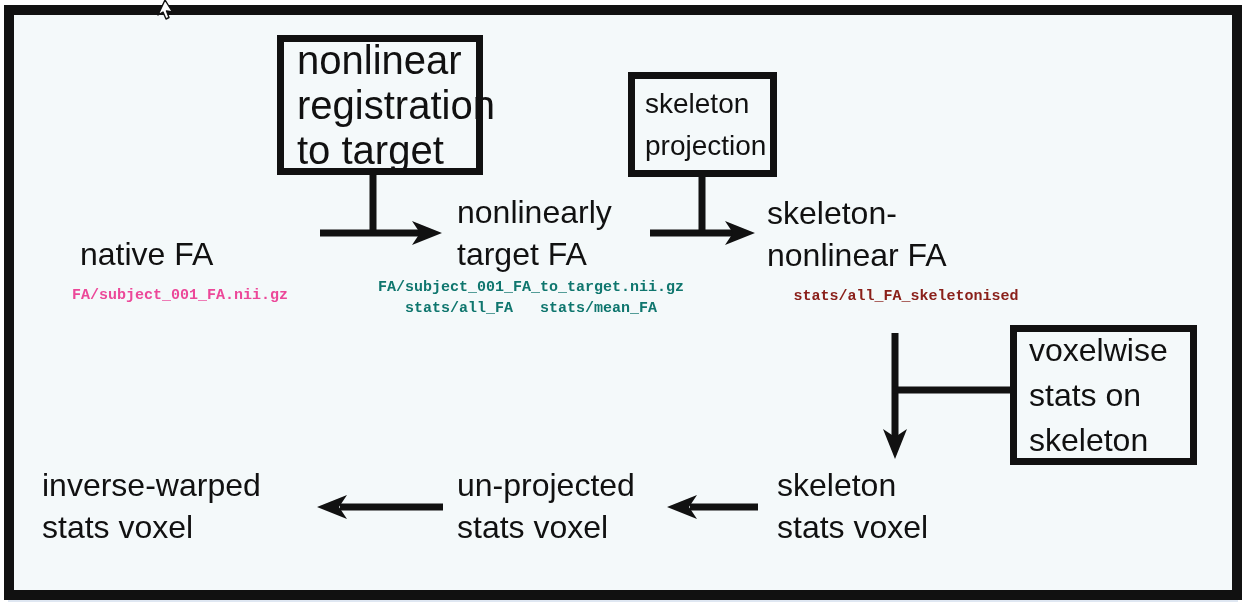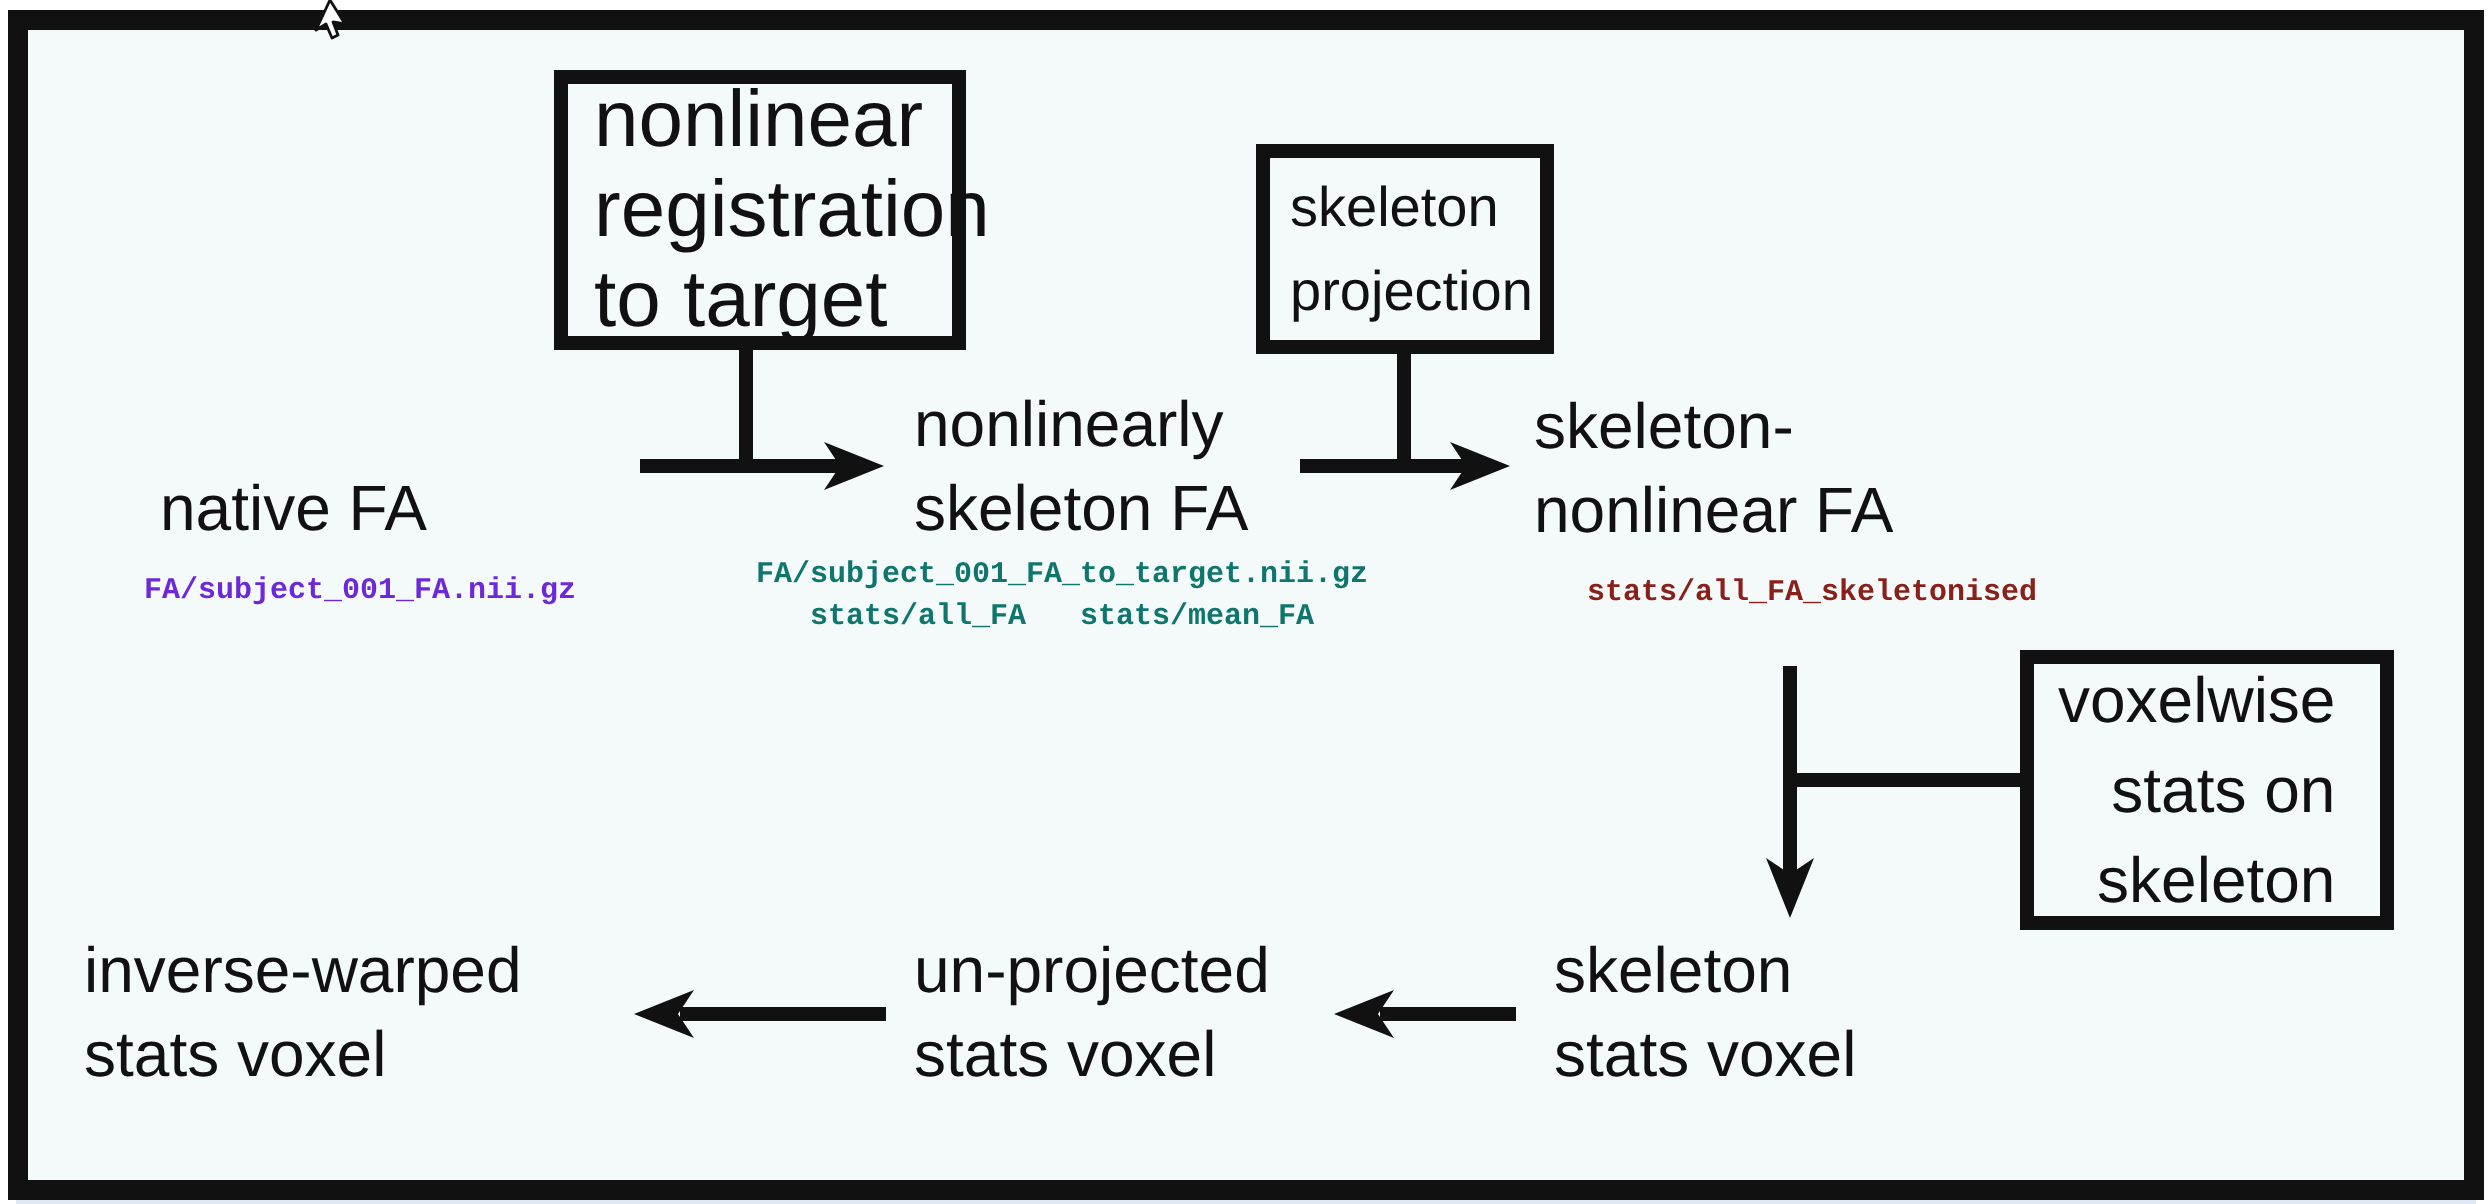--- a/index.html
+++ b/index.html
@@ -111,43 +111,43 @@
 registration
 to target</span>
   </div>
 
   <div class="pbox" style="left:628px; top:72px; width:149px; height:105px; padding-left:10px;">
     <span class="bx-label" style="font-size:28px; line-height:42px;">skeleton
 projection</span>
   </div>
 
   <div class="pbox" style="left:1010px; top:325px; width:187px; height:140px; padding-left:12px;">
-    <span class="bx-label" style="font-size:32px; line-height:45px;text-align:right;">voxelwise
+    <span class="bx-label" style="font-size:32px; line-height:45px;">voxelwise
 stats on
 skeleton</span>
   </div>
 
   <div class="stage-label" style="left:80px; top:233px;">native FA</div>
 
   <div class="stage-label" style="left:457px; top:191px;">nonlinearly
-skeleton FA</div>
+target FA</div>
 
   <div class="stage-label" style="left:767px; top:192px;">skeleton-
 nonlinear FA</div>
 
   <div class="stage-label" style="left:777px; top:464px;">skeleton
 stats voxel</div>
 
   <div class="stage-label" style="left:457px; top:464px;">un-projected
 stats voxel</div>
 
   <div class="stage-label" style="left:42px; top:464px;">inverse-warped
 stats voxel</div>
 
-  <div class="file-label" style="left:40px; top:285px; width:280px; color:#6d28d9;">FA/subject_001_FA.nii.gz</div>
+  <div class="file-label" style="left:40px; top:285px; width:280px; color:#ec4899;">FA/subject_001_FA.nii.gz</div>
 
   <div class="file-label" style="left:376px; top:277px; width:310px; color:#0f766e;">FA/subject_001_FA_to_target.nii.gz
 stats/all_FA   stats/mean_FA</div>
 
   <div class="file-label" style="left:766px; top:286px; width:280px; color:#8a201a;">stats/all_FA_skeletonised</div>
 
   <svg class="cursor" width="24" height="20" viewBox="0 0 24 20">
     <polygon points="10,0 3,15 8,12 11,19 14,17.5 11.5,11 17.5,12" fill="#ffffff" stroke="#111111" stroke-width="1.4" stroke-linejoin="round"></polygon>
   </svg>
 

